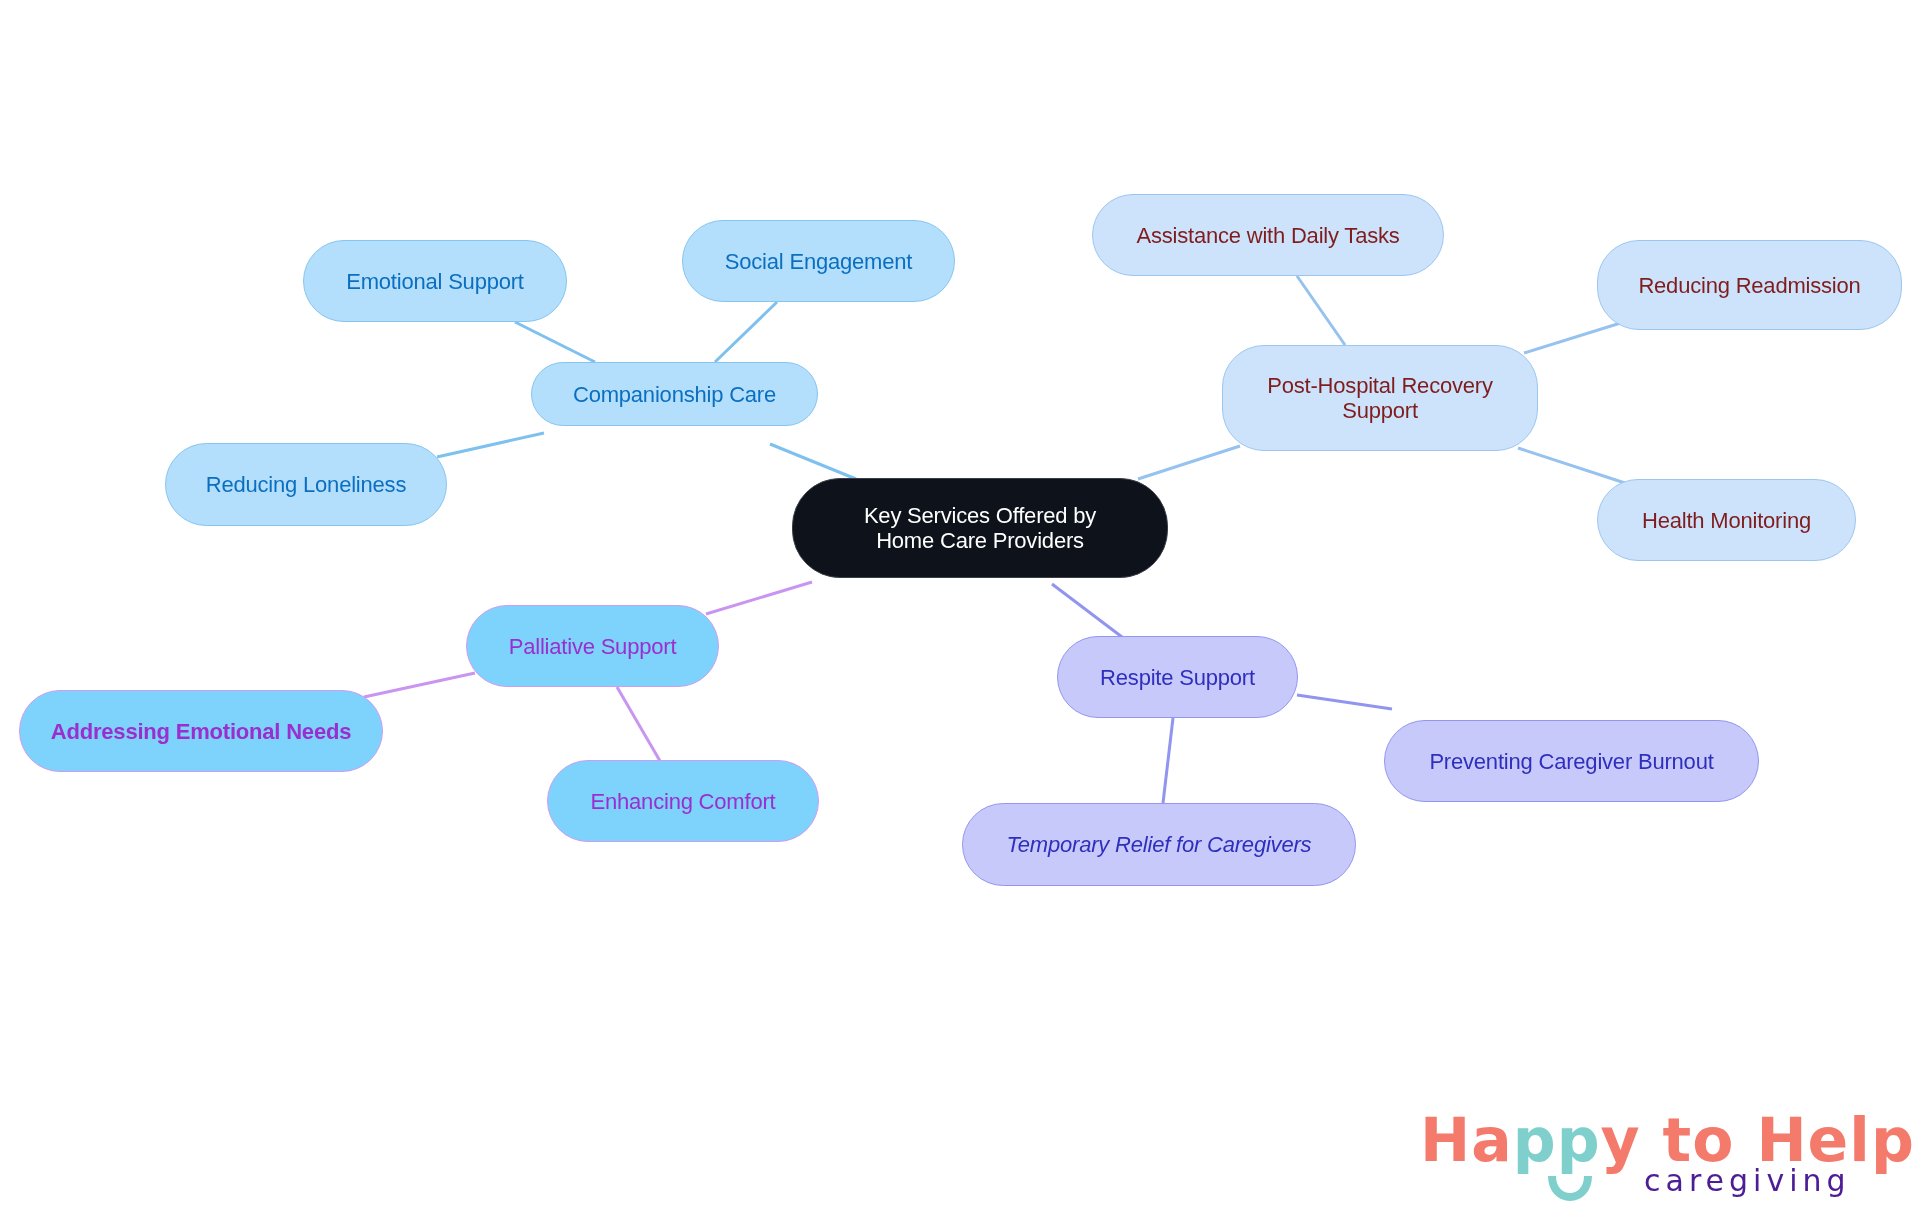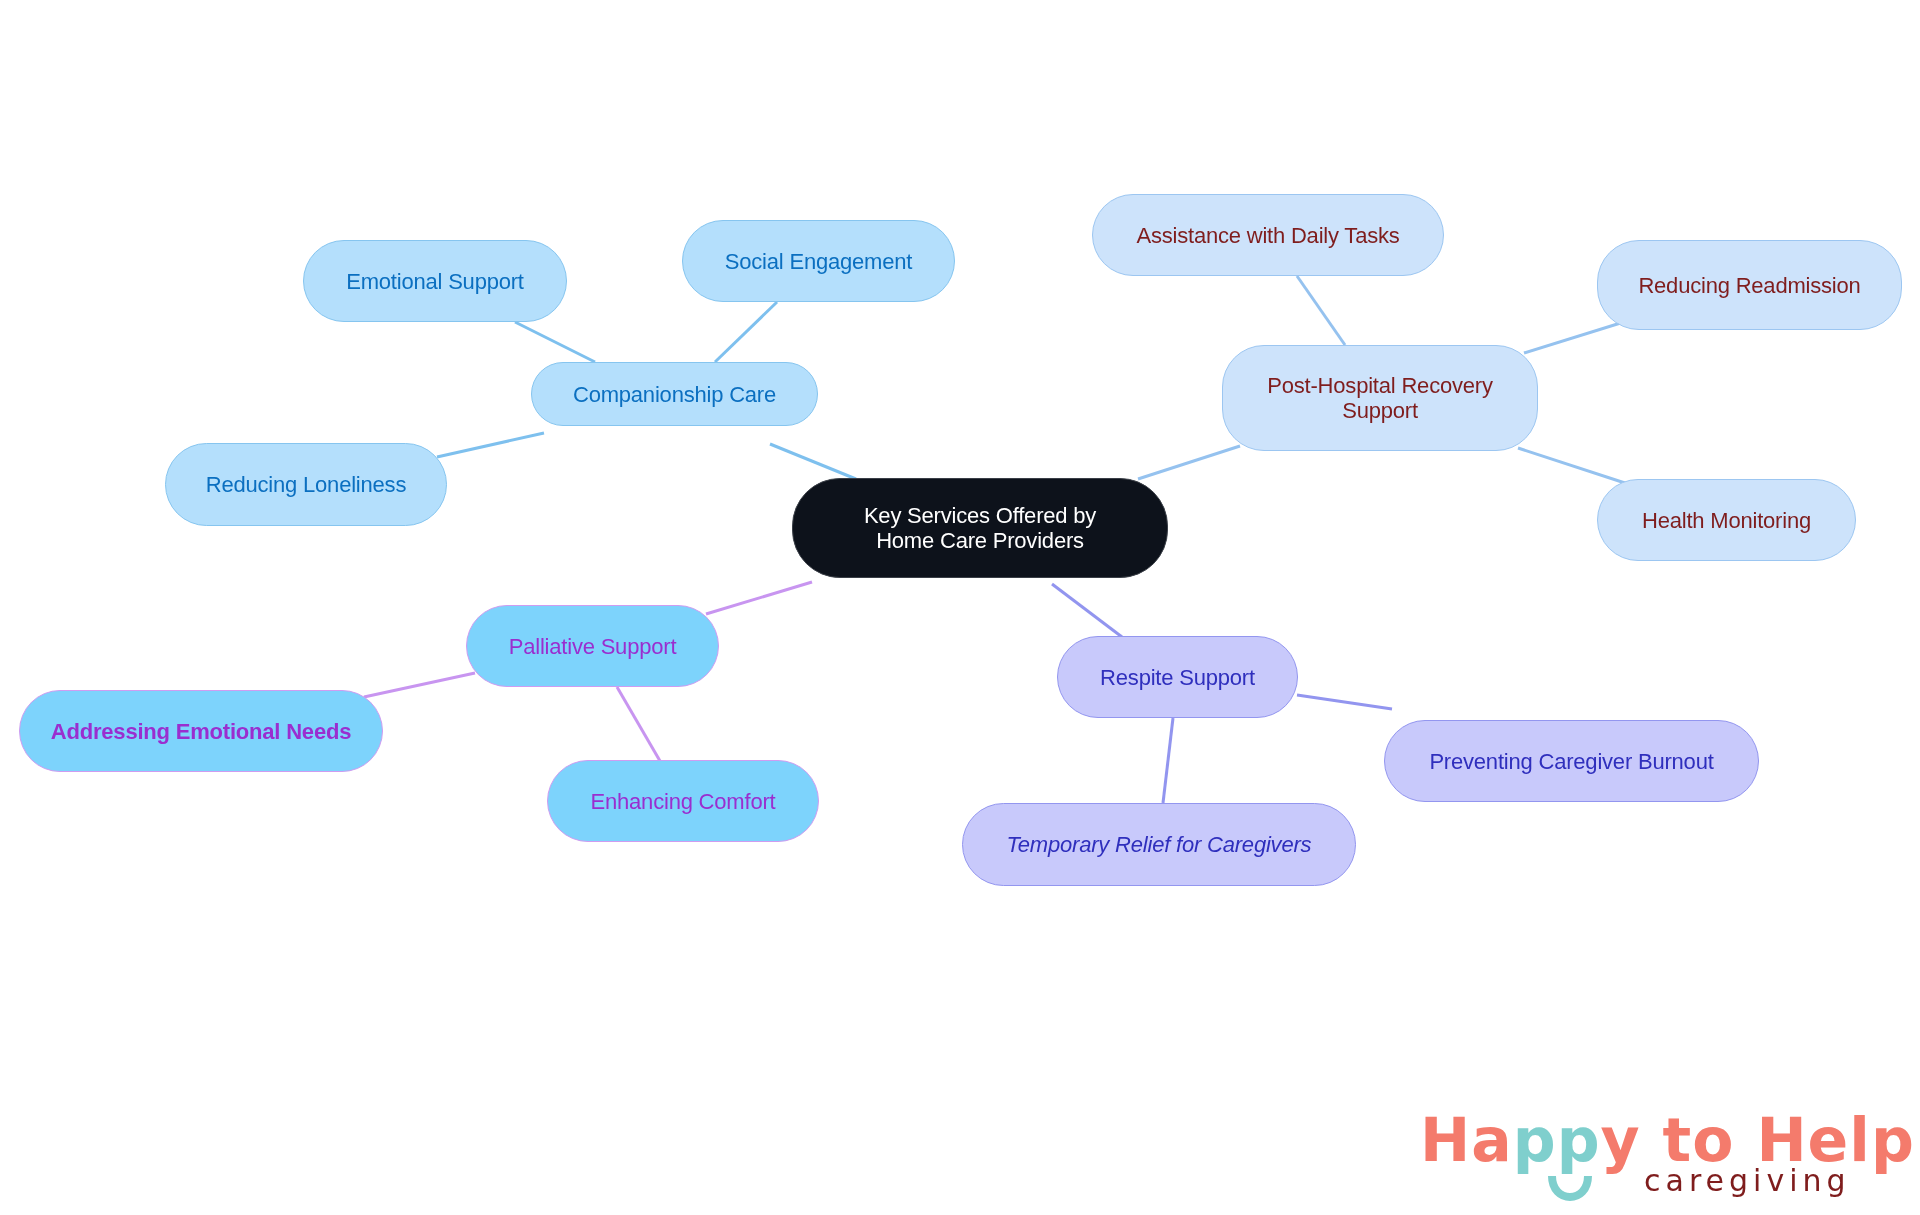--- a/index.html
+++ b/index.html
@@ -13,21 +13,21 @@
     padding: 0 24px; letter-spacing: -0.2px;
   }
   .node.root { background: #0d121b; border-color: #3a3f47; color: #ffffff; font-size: 22px; }
   .node.companion { background: #b4dffc; border-color: #86c5ef; color: #0b6fc0; }
   .node.posthosp { background: #cde3fb; border-color: #9cc6f1; color: #7f1d1d; }
   .node.respite { background: #c8c9fb; border-color: #9396ef; color: #2f2fbd; }
   .node.palliative { background: #7dd3fc; border-color: #cf9cf1; color: #9a2ecf; }
   .logo { position: absolute; left: 1420px; top: 1108px; width: 460px; height: 100px; }
   .logo-main { position: absolute; left: 0; top: 0; font-family: "DejaVu Sans", sans-serif; font-weight: bold; font-size: 60px; line-height: 64px; color: #f47b6c; letter-spacing: 1px; white-space: nowrap; }
   .logo-main .teal { color: #7fcfcd; }
-  .logo-sub { position: absolute; left: 224px; top: 56px; font-family: "DejaVu Sans", sans-serif; font-size: 30px; line-height: 34px; color: #7f1d1d; letter-spacing: 5px; white-space: nowrap; }
+  .logo-sub { position: absolute; left: 224px; top: 56px; font-family: "DejaVu Sans", sans-serif; font-size: 30px; line-height: 34px; color: #4c1d95; letter-spacing: 5px; white-space: nowrap; }
   .logo-smile { position: absolute; left: 126px; top: 64px; }
 </style>
 </head>
 <body>
 
 <div id="canvas">
   <svg class="edges" viewBox="0 0 1920 1215">
 
     <line x1="856" y1="479" x2="770" y2="444" stroke="#7ec0ee" stroke-width="3"></line>
     <line x1="1138" y1="479" x2="1240" y2="446" stroke="#95c2ef" stroke-width="3"></line>

